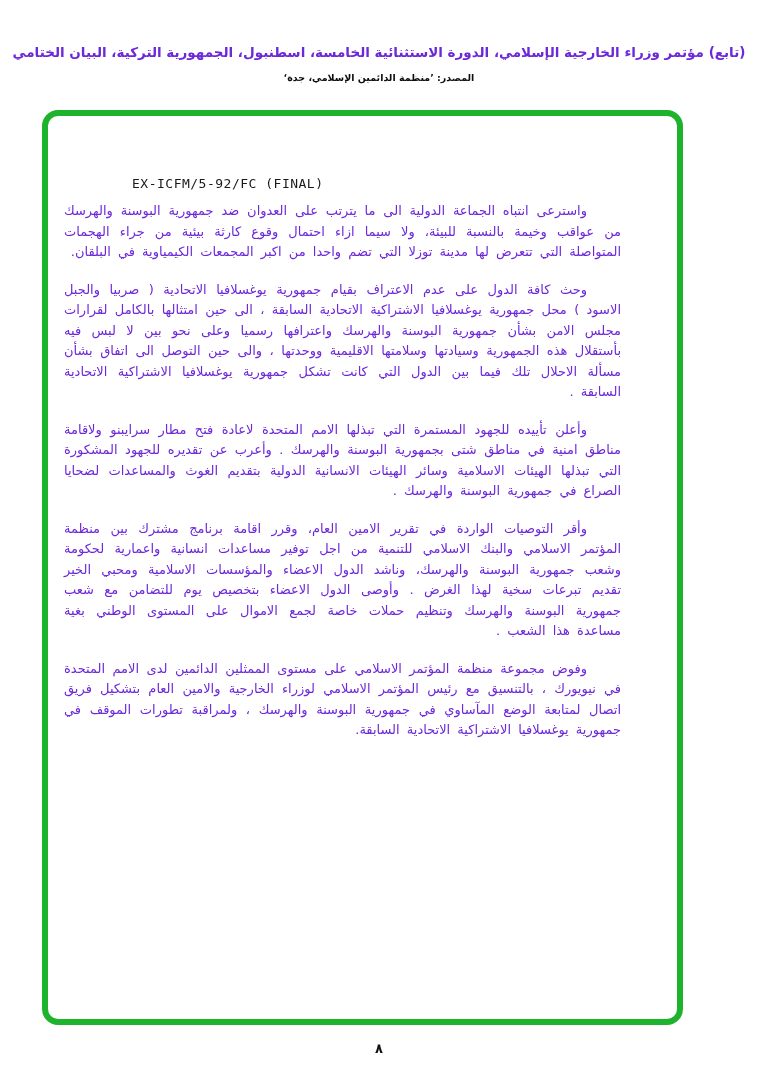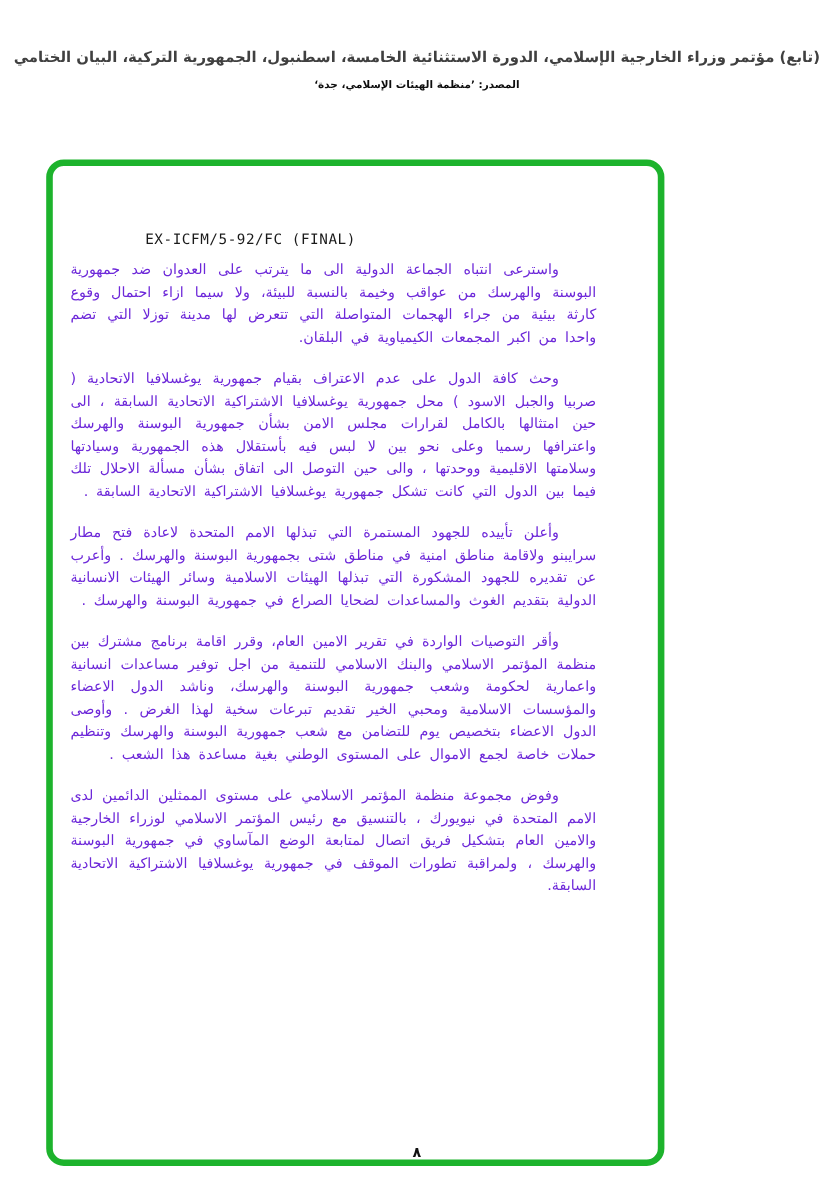--- a/index.html
+++ b/index.html
@@ -20,39 +20,38 @@
     top: 44px;
     left: 0;
     width: 758px;
     text-align: center;
     direction: rtl;
   }
   .page-header .title {
     font-size: 13.5px;
     font-weight: bold;
     letter-spacing: 0.1px;
-    color: #404040;
+    color: #6d28d9;
   }
   .page-header .source {
     margin-top: 12px;
     font-size: 9.5px;
     font-weight: bold;
     color: #0d0d0d;
   }
   .doc-box {
     position: absolute;
     left: 42px;
     top: 110px;
-    width: 562px;
+    width: 641px;
     height: 915px;
     box-sizing: border-box;
     border: 6px solid #1db32c;
     border-radius: 16px;
     background: #ffffff;
-    margin-top: 35px;
   }
   .doc-content {
     position: absolute;
     top: 60px;
     left: 16px;
     right: 56px;
     direction: rtl;
   }
   .ref-line {
     direction: ltr;
@@ -84,21 +83,21 @@
     font-size: 13px;
     font-weight: bold;
     color: #111111;
   }
 </style>
 </head>
 <body>
 
 <div class="page-header">
   <div class="title">(تابع) مؤتمر وزراء الخارجية الإسلامي، الدورة الاستثنائية الخامسة، اسطنبول، الجمهورية التركية، البيان الختامي</div>
-  <div class="source">المصدر: ’منظمة الهيئات الإسلامي، جدة‘</div>
+  <div class="source">المصدر: ’منظمة الدائمين الإسلامي، جدة‘</div>
 </div>
 
 <div class="doc-box">
   <div class="doc-content">
     <p class="ref-line">EX-ICFM/5-92/FC (FINAL)</p>
     <p class="para">واسترعى انتباه الجماعة الدولية الى ما يترتب على العدوان ضد جمهورية البوسنة والهرسك من عواقب وخيمة بالنسبة للبيئة، ولا سيما ازاء احتمال وقوع كارثة بيئية من جراء الهجمات المتواصلة التي تتعرض لها مدينة توزلا التي تضم واحدا من اكبر المجمعات الكيمياوية في البلقان.</p>
     <p class="para">وحث كافة الدول على عدم الاعتراف بقيام جمهورية يوغسلافيا الاتحادية ( صربيا والجبل الاسود ) محل جمهورية يوغسلافيا الاشتراكية الاتحادية السابقة ، الى حين امتثالها بالكامل لقرارات مجلس الامن بشأن جمهورية البوسنة والهرسك واعترافها رسميا وعلى نحو بين لا لبس فيه بأستقلال هذه الجمهورية وسيادتها وسلامتها الاقليمية ووحدتها ، والى حين التوصل الى اتفاق بشأن مسألة الاحلال تلك فيما بين الدول التي كانت تشكل جمهورية يوغسلافيا الاشتراكية الاتحادية السابقة .</p>
     <p class="para">وأعلن تأييده للجهود المستمرة التي تبذلها الامم المتحدة لاعادة فتح مطار سرايبنو ولاقامة مناطق امنية في مناطق شتى بجمهورية البوسنة والهرسك . وأعرب عن تقديره للجهود المشكورة التي تبذلها الهيئات الاسلامية وسائر الهيئات الانسانية الدولية بتقديم الغوث والمساعدات لضحايا الصراع في جمهورية البوسنة والهرسك .</p>
     <p class="para">وأقر التوصيات الواردة في تقرير الامين العام، وقرر اقامة برنامج مشترك بين منظمة المؤتمر الاسلامي والبنك الاسلامي للتنمية من اجل توفير مساعدات انسانية واعمارية لحكومة وشعب جمهورية البوسنة والهرسك، وناشد الدول الاعضاء والمؤسسات الاسلامية ومحبي الخير تقديم تبرعات سخية لهذا الغرض . وأوصى الدول الاعضاء بتخصيص يوم للتضامن مع شعب جمهورية البوسنة والهرسك وتنظيم حملات خاصة لجمع الاموال على المستوى الوطني بغية مساعدة هذا الشعب .</p>
     <p class="para">وفوض مجموعة منظمة المؤتمر الاسلامي على مستوى الممثلين الدائمين لدى الامم المتحدة في نيويورك ، بالتنسيق مع رئيس المؤتمر الاسلامي لوزراء الخارجية والامين العام بتشكيل فريق اتصال لمتابعة الوضع المآساوي في جمهورية البوسنة والهرسك ، ولمراقبة تطورات الموقف في جمهورية يوغسلافيا الاشتراكية الاتحادية السابقة.</p>

